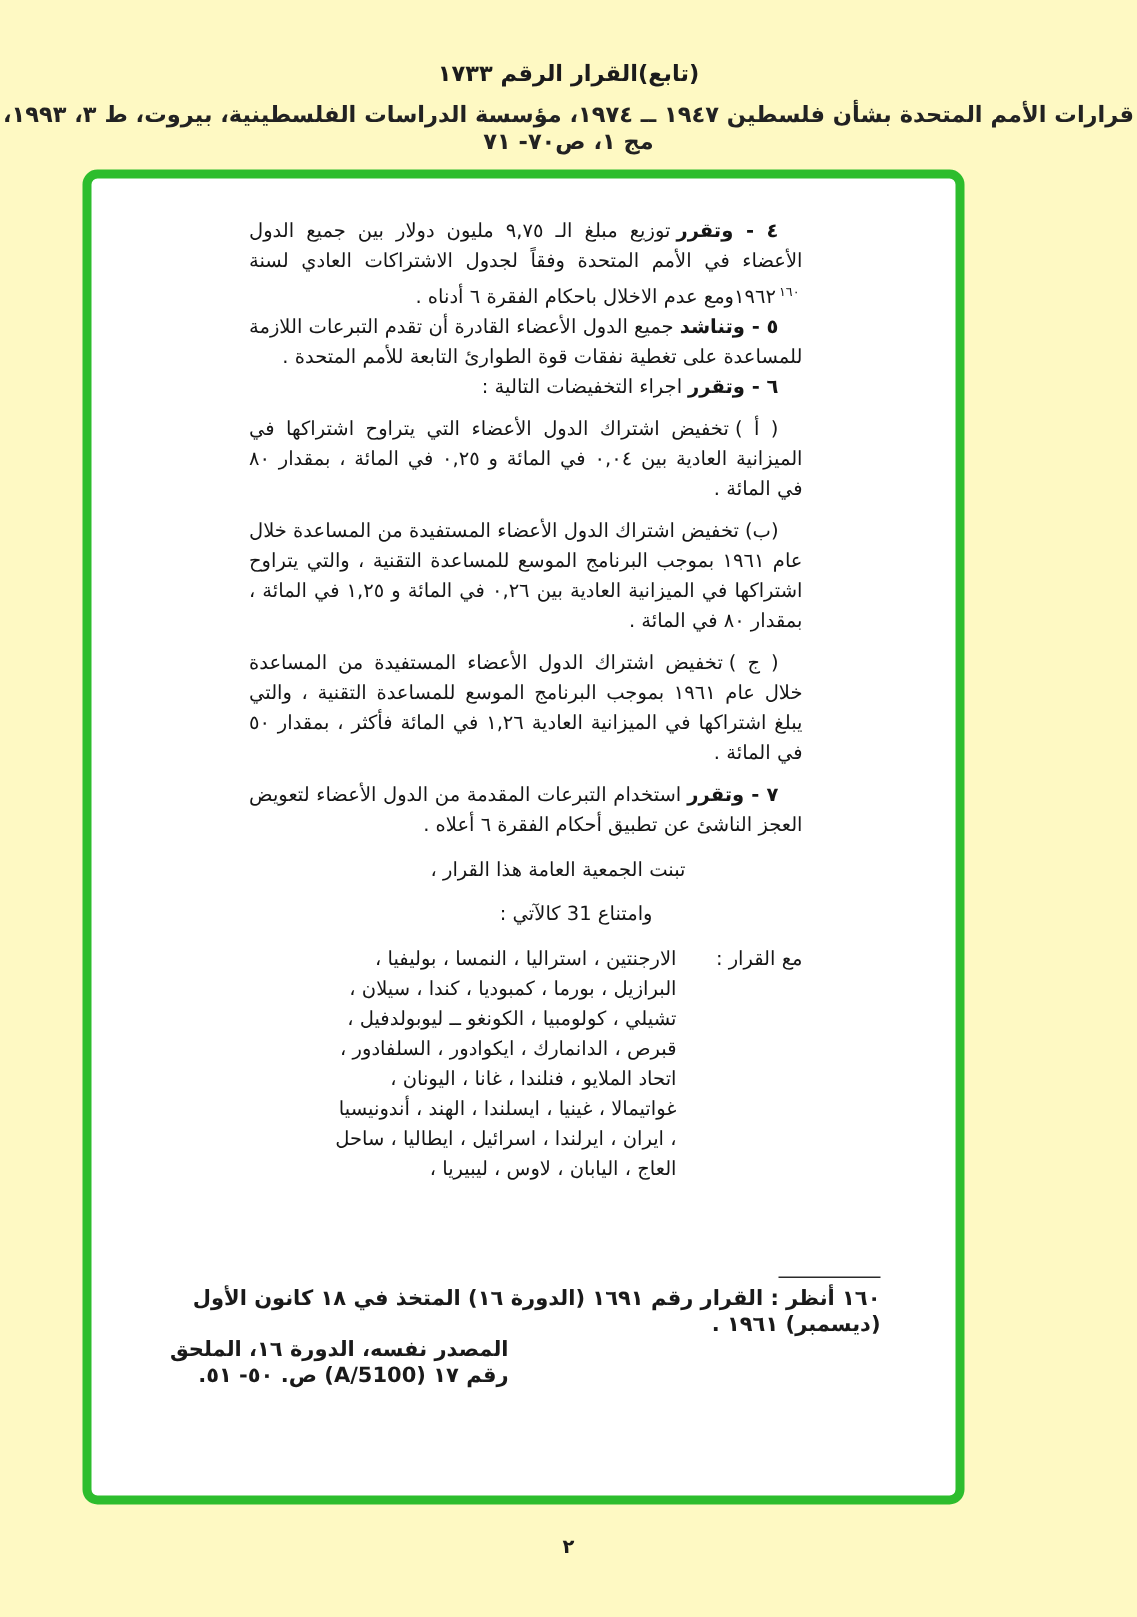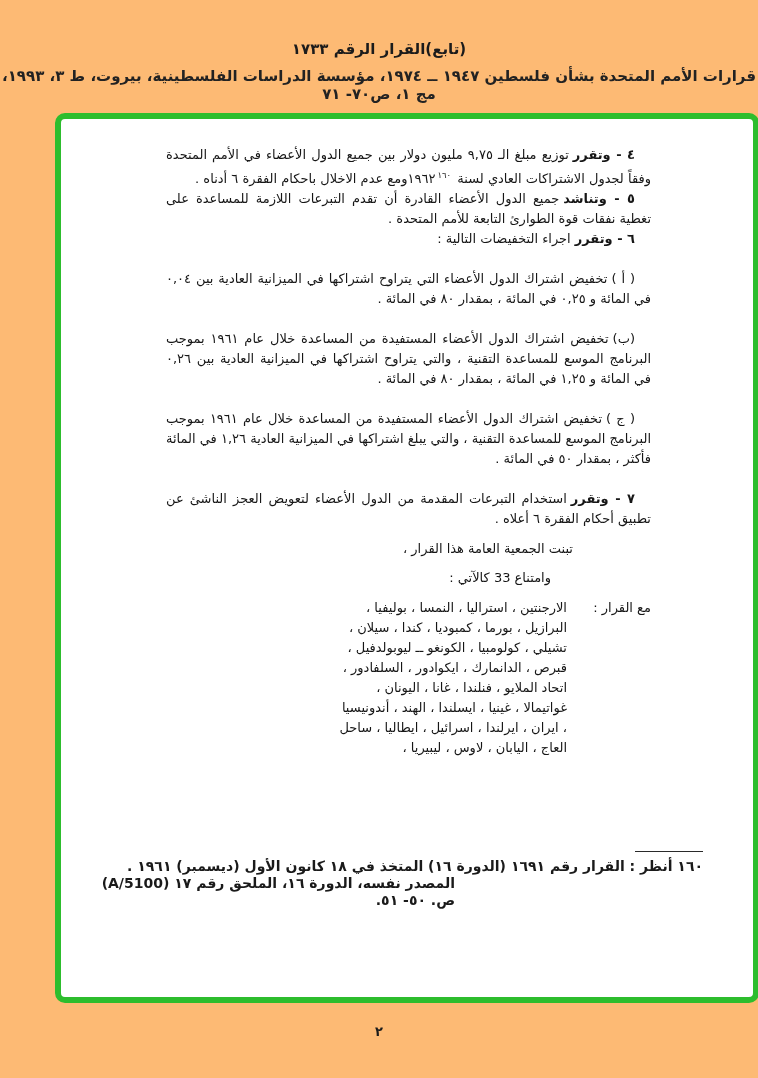--- a/index.html
+++ b/index.html
@@ -4,44 +4,44 @@
 <style>
   * { margin: 0; padding: 0; box-sizing: border-box; }
   html, body { background: #ffffff; }
   body {
     width: 758px; height: 1078px;
     font-family: "DejaVu Sans", "DejaVu Serif", sans-serif;
     color: #1b1b1b;
     position: relative;
     overflow: hidden;
   }
-  .page { position: relative; width: 758px; height: 1078px; direction: rtl; background: #fdba74; }
+  .page { position: relative; width: 758px; height: 1078px; direction: rtl; background: #fef9c3; }
 
   .doc-header { text-align: center; padding-top: 40px; }
   .doc-title  { font-size: 15px; font-weight: bold; letter-spacing: 0.5px; }
   .doc-source { font-size: 15px; font-weight: bold; margin-top: 9px; color: #222; }
 
   .green-box {
     position: absolute; left: 55px; top: 113px;
-    width: 704px; height: 890px;
+    width: 588px; height: 890px;
     border: 6px solid #2dbd2d; border-radius: 10px;
     background: #fff;
   }
 
   .body-text {
     padding: 26px 102px 0 105px;
     font-size: 13px; line-height: 20px;
     text-align: justify;
     color: #161616;
   }
   .para { margin: 0; }
   .para.indent { text-indent: 16px; }
   .para .lead { font-weight: bold; margin-left: 4px; }
   .para.letter .lead { font-weight: normal; margin-left: 4px; }
-  .gap-top { margin-top: 20px; }
+  .gap-top { margin-top: 8px; }
   sup.fnref { font-size: 8.5px; margin: 0 2px; vertical-align: super; }
 
   .adoption { margin-top: 10px; margin-right: 78px; text-align: right; }
   .adopt-line { line-height: 20px; }
   .adopt-line.abstain { margin-top: 9px; margin-right: 22px; }
 
   .vote-row { display: flex; margin-top: 10px; align-items: flex-start; }
   .vote-label { flex: 0 0 84px; white-space: nowrap; }
   .vote-countries { width: 228px; text-align: right; }
 
@@ -95,21 +95,21 @@
       <p class="para indent letter gap-top">
         <span class="lead">( ج )</span><span>تخفيض اشتراك الدول الأعضاء المستفيدة من المساعدة خلال عام ١٩٦١ بموجب البرنامج الموسع للمساعدة التقنية ، والتي يبلغ اشتراكها في الميزانية العادية ١,٢٦ في المائة فأكثر ، بمقدار ٥٠ في المائة .</span>
       </p>
 
       <p class="para indent gap-top">
         <span class="lead">٧ - وتقرر</span><span>استخدام التبرعات المقدمة من الدول الأعضاء لتعويض العجز الناشئ عن تطبيق أحكام الفقرة ٦ أعلاه .</span>
       </p>
 
       <div class="adoption">
         <div class="adopt-line">تبنت الجمعية العامة هذا القرار ،</div>
-        <div class="adopt-line abstain">وامتناع 33 كالآتي :</div>
+        <div class="adopt-line abstain">وامتناع 31 كالآتي :</div>
       </div>
 
       <div class="vote-row">
         <span class="vote-label">مع القرار :</span>
         <span class="vote-countries">الارجنتين ، استراليا ، النمسا ، بوليفيا ، البرازيل ، بورما ، كمبوديا ، كندا ، سيلان ، تشيلي ، كولومبيا ، الكونغو ــ ليوبولدفيل ، قبرص ، الدانمارك ، ايكوادور ، السلفادور ، اتحاد الملايو ، فنلندا ، غانا ، اليونان ، غواتيمالا ، غينيا ، ايسلندا ، الهند ، أندونيسيا ، ايران ، ايرلندا ، اسرائيل ، ايطاليا ، ساحل العاج ، اليابان ، لاوس ، ليبيريا ،</span>
       </div>
 
     </div>
 
     <div class="footnotes">

